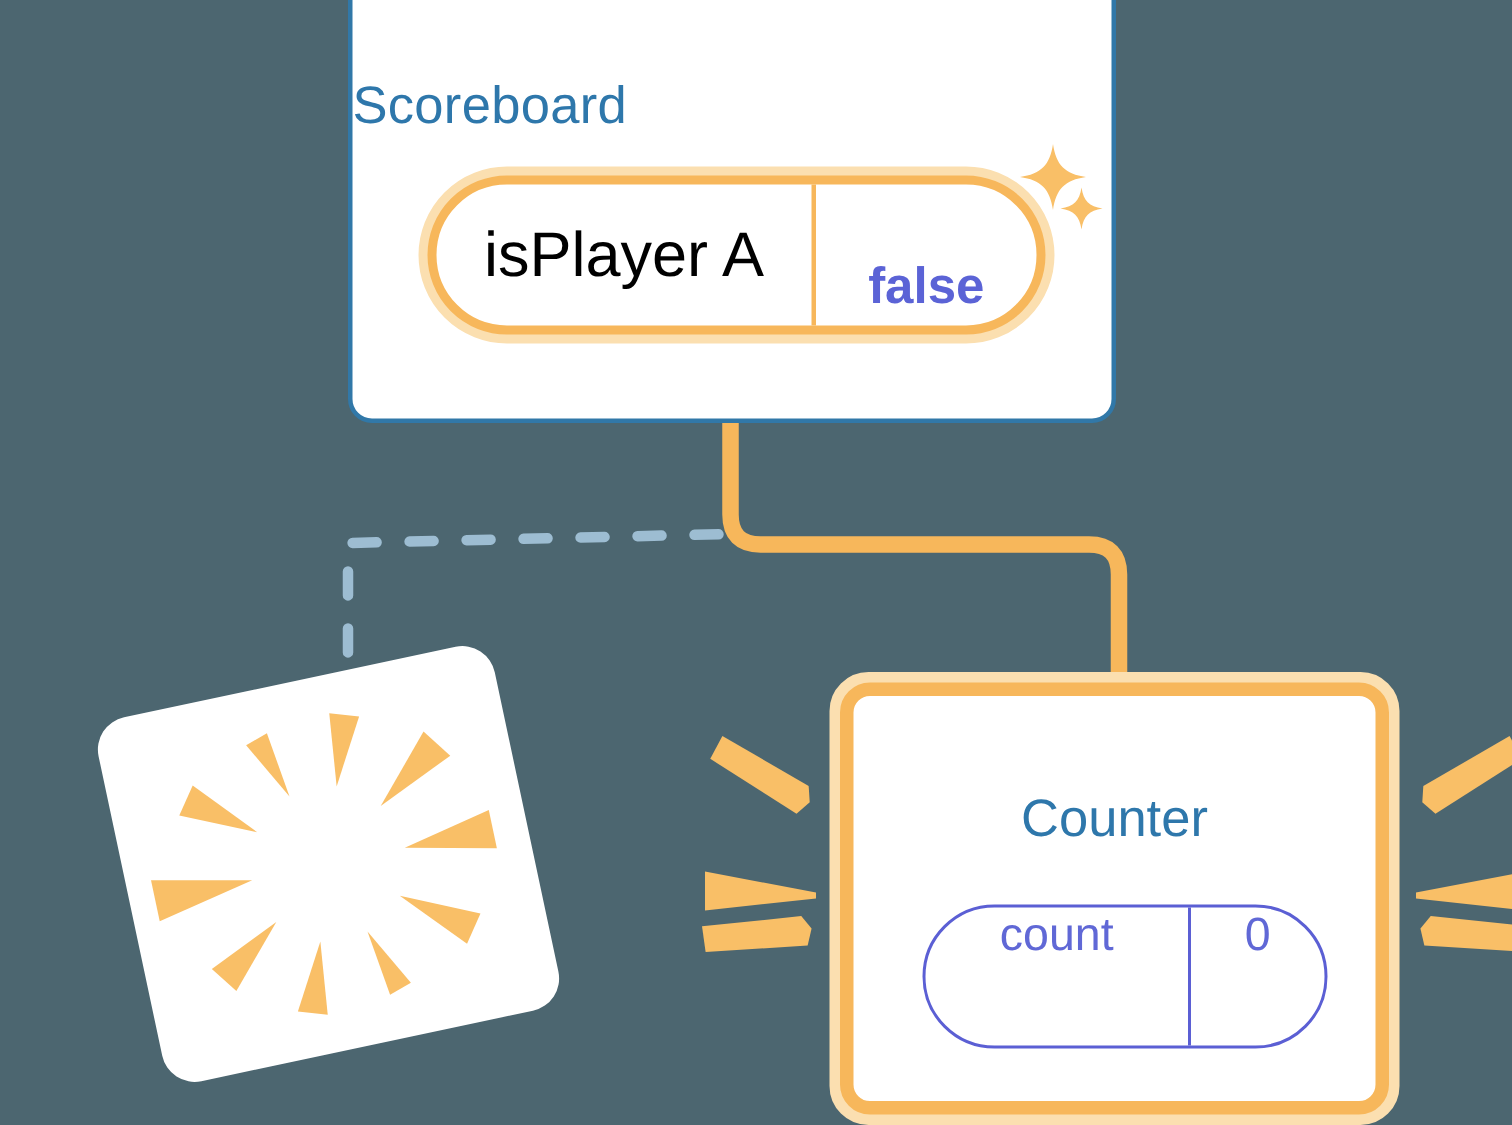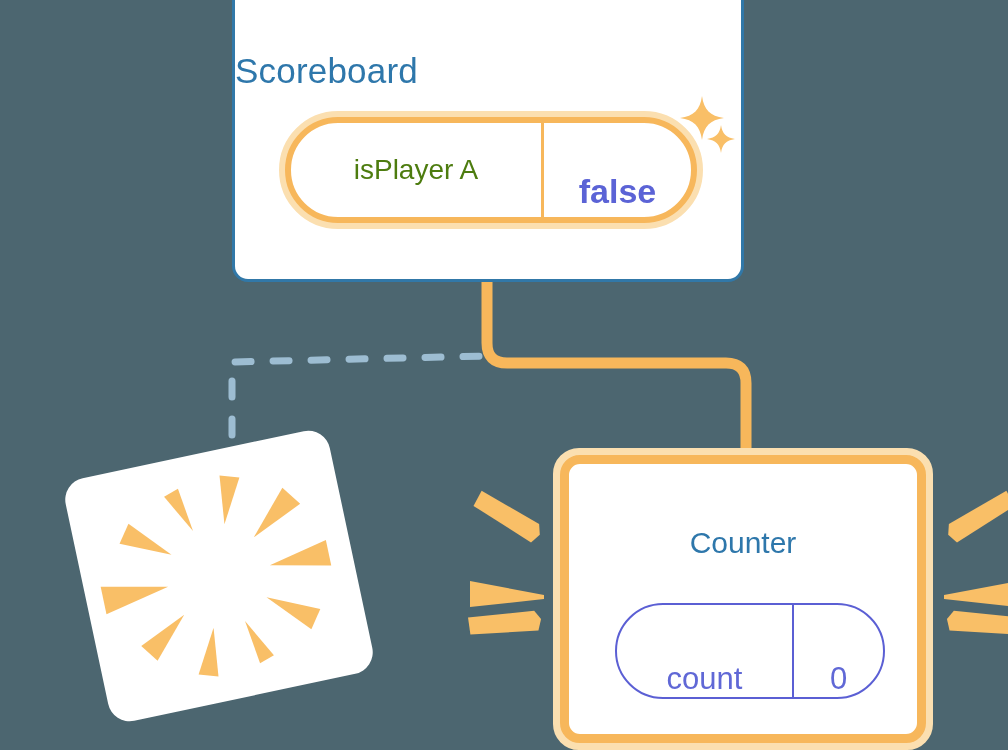--- a/index.html
+++ b/index.html
@@ -67,22 +67,22 @@
     box-sizing: border-box;
     background: #ffffff;
     display: flex;
     align-items: stretch;
   }
   .sb-key {
     flex: 0 0 250px;
     display: flex;
     align-items: center;
     justify-content: center;
-    color: #4d7c0f;
-    font-size: 28px;
+    color: #000000;
+    font-size: 42px;
     font-weight: 400;
   }
   .sb-div {
     width: 3px;
     background: #f7b75b;
     margin: 0;
     align-self: stretch;
   }
   .sb-val {
     flex: 1 1 auto;
@@ -138,35 +138,35 @@
     box-sizing: border-box;
     background: #ffffff;
   }
   .counter-title {
     position: absolute;
     left: 0;
     right: 0;
     top: 62px;
     text-align: center;
     color: #2e77ab;
-    font-size: 30px;
+    font-size: 35px;
     font-weight: 400;
   }
   .ct-pill {
     position: absolute;
     left: 46px;
     top: 139px;
     width: 270px;
     height: 96px;
     border: 2px solid #5b5fd4;
     border-radius: 999px;
     box-sizing: border-box;
     background: #ffffff;
     display: flex;
-    align-items: flex-end;
+    align-items: flex-start;
   }
   .ct-key {
     flex: 0 0 175px;
     display: flex;
     align-items: center;
     justify-content: center;
     color: #6068d6;
     font-size: 31px;
   }
   .ct-div {

